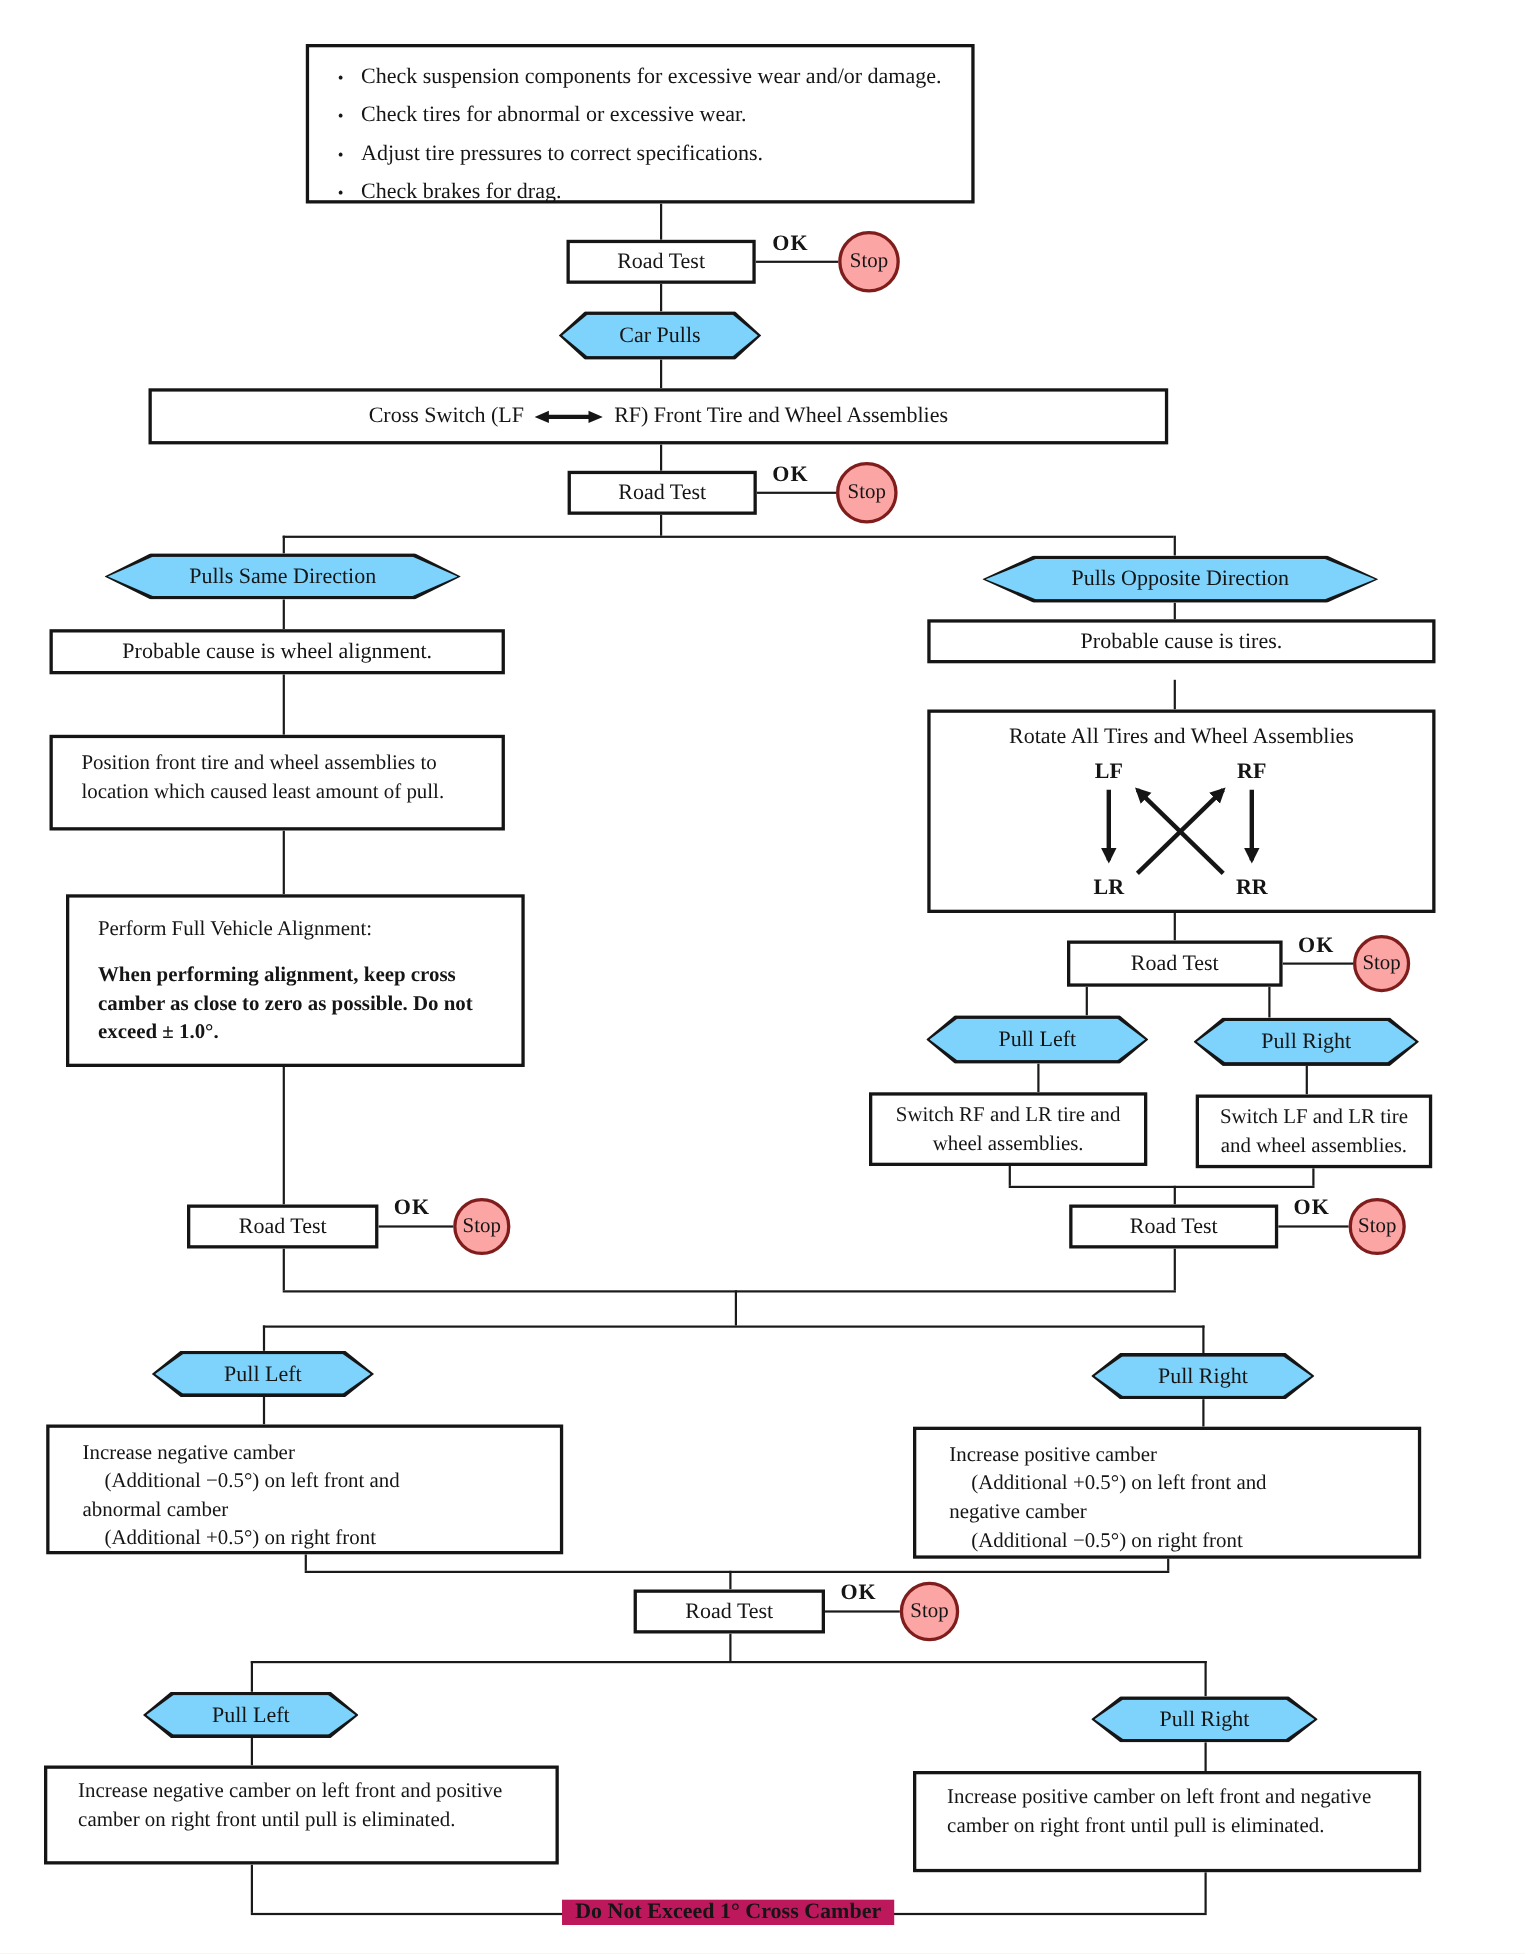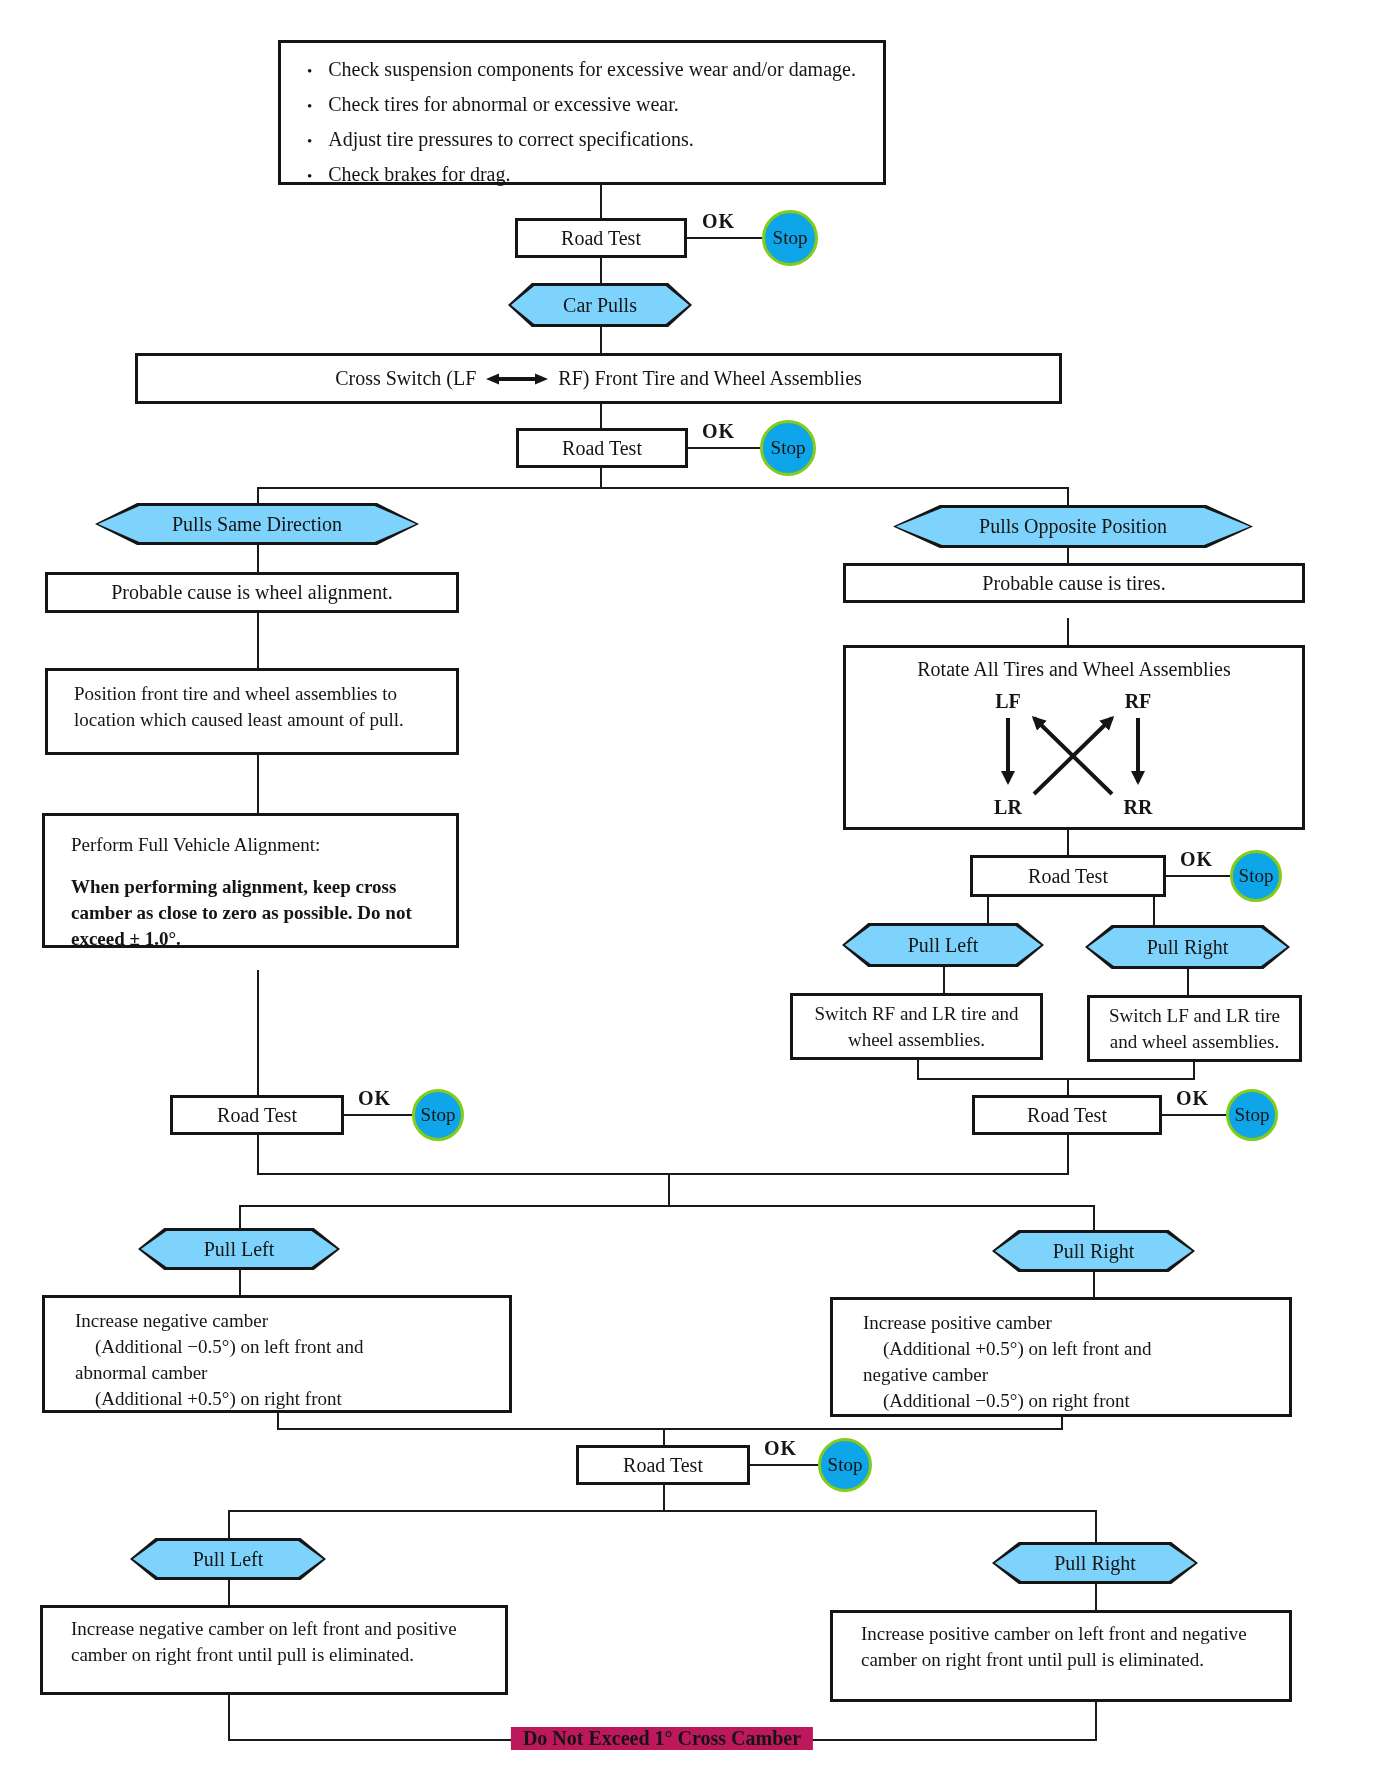--- a/index.html
+++ b/index.html
@@ -5,21 +5,21 @@
   html,body{margin:0;padding:0;background:#f3f2ee;}
   #canvas{
     position:relative;width:1392px;height:1776px;background:#ffffff;
     font-family:"Liberation Serif","DejaVu Serif",serif;color:#151515;overflow:hidden;
   }
   .vl{position:absolute;width:2px;background:#1a1a1a;}
   .hl{position:absolute;height:2px;background:#1a1a1a;}
   .bx{position:absolute;border:3px solid #151515;background:#fff;box-sizing:border-box;}
   .center{display:flex;align-items:center;justify-content:center;text-align:center;}
   .rt{font-size:20px;}
-  .stop{position:absolute;border:3px solid #84cc16;border-radius:50%;background:#0ea5e9;
+  .stop{position:absolute;border:3px solid #7f1d1d;border-radius:50%;background:#fca5a5;
         display:flex;align-items:center;justify-content:center;font-size:19px;box-sizing:border-box;}
   .ok{position:absolute;font-size:20px;font-weight:700;letter-spacing:1px;}
   .hex{position:absolute;background:#151515;
        clip-path:polygon(13% 0,87% 0,100% 50%,87% 100%,13% 100%,0 50%);}
   .hex-inner{position:absolute;inset:3px;background:#7dd3fc;
        clip-path:polygon(13% 0,87% 0,100% 50%,87% 100%,13% 100%,0 50%);
        display:flex;align-items:center;justify-content:center;font-size:20px;}
   .chk{padding:10px 10px 0 26px;}
   .chk-row{display:flex;gap:16px;line-height:33px;font-size:20px;align-items:baseline;}
   .chk-bullet{font-size:15px;}
@@ -141,35 +141,35 @@
     <div class="hex-inner">
         <span>Pulls Same Direction</span>
       </div>
   </div>
   <div class="bx center" style="left:45px;top:572px;width:414px;height:41px;font-size:20px">
     <span>Probable cause is wheel alignment.</span>
   </div>
   <div class="bx txt" style="left:45px;top:668px;width:414px;height:87px;padding:10px 34px 0 26px">
     <span>Position front tire and wheel assemblies to location which caused least amount of pull.</span>
   </div>
-  <div class="bx txt" style="left:42px;top:813px;width:417px;height:135px;padding:16px 24px 0 26px">
+  <div class="bx txt" style="left:60px;top:813px;width:417px;height:157px;padding:16px 24px 0 26px">
     <div style="margin-bottom:16px">Perform Full Vehicle Alignment:</div>
     <div style="font-weight:700">When performing alignment, keep cross camber as close to zero as possible.  Do not exceed ± 1.0°.</div>
   </div>
   <div class="bx center rt" style="left:170px;top:1095px;width:174px;height:40px">
     <span>Road Test</span>
   </div>
   <div class="ok" style="left:358px;top:1087px">OK</div>
   <div class="stop" style="left:412px;top:1089px;width:52px;height:52px">
     <span>Stop</span>
   </div>
 
   <div class="hex" style="left:893px;top:505px;width:360px;height:43px">
     <div class="hex-inner">
-        <span>Pulls Opposite Position</span>
+        <span>Pulls Opposite Direction</span>
       </div>
   </div>
   <div class="bx center" style="left:843px;top:563px;width:462px;height:40px;font-size:20px">
     <span>Probable cause is tires.</span>
   </div>
 
   <div class="bx" style="left:843px;top:645px;width:462px;height:185px">
     <div style="text-align:center;padding-top:10px;font-size:20px">Rotate All Tires and Wheel Assemblies</div>
     <div class="wheel" style="left:140px;top:42px">LF</div>
     <div class="wheel" style="left:270px;top:42px">RF</div>

